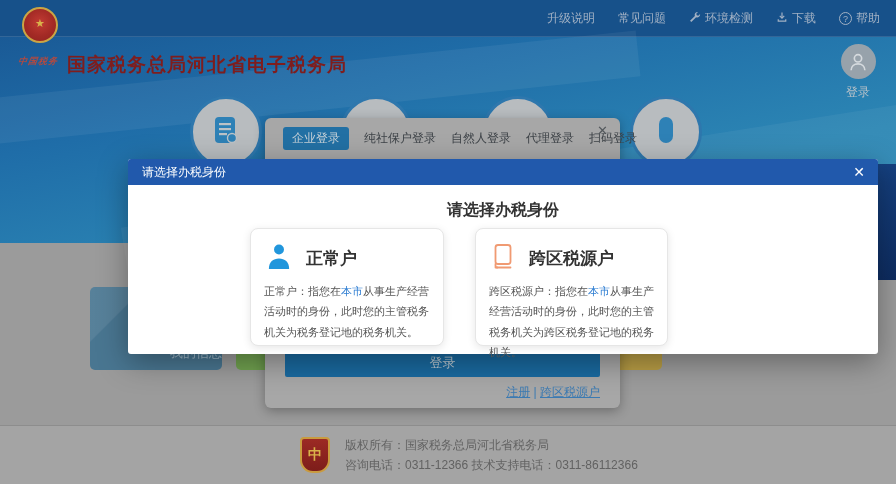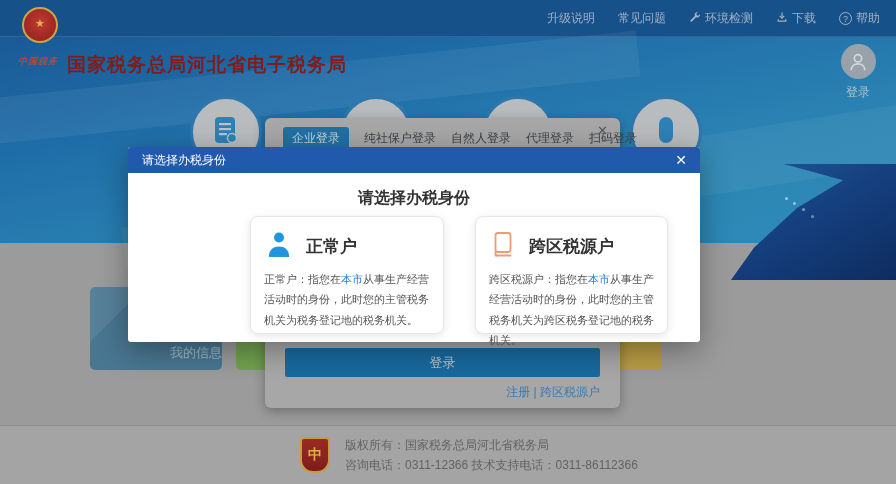--- a/index.html
+++ b/index.html
@@ -47,21 +47,21 @@
   
   .login-panel { position:absolute; left:265px; top:118px; width:355px; height:290px; background:#a7a7a7;
                  border-radius:6px; box-shadow:0 3px 12px rgba(0,0,0,0.3); z-index:3; }
   .panel-close { position:absolute; top:5px; right:12px; font-size:13px; color:#53585c; cursor:pointer; }
   .tab-row { position:absolute; left:18px; top:9px; right:34px; display:flex; gap:15px; align-items:center; font-size:12px; color:#3e4348; white-space:nowrap; }
   .tab { cursor:pointer; }
   .tab.active { background:#2270a4; color:#c6d1d8; padding:3px 9px; border-radius:3px; }
   .login-btn { position:absolute; left:20px; right:20px; top:230px; height:29px; background:#19699f; color:#bcc9d1;
                font-size:13px; text-align:center; line-height:29px; border-radius:2px; cursor:pointer; }
   .panel-links { position:absolute; right:20px; top:266px; font-size:12px; color:#3b7ab2; }
-  .panel-links span { cursor:pointer; }
+  .panel-links span { cursor:pointer;text-decoration:underline; }
 
   
   .svc { position:absolute; top:287px; height:83px; border-radius:5px; z-index:1;
          background-image:linear-gradient(135deg,rgba(255,255,255,0.08) 25%,transparent 26%); }
   .svc-label { position:absolute; left:0; right:0; bottom:8px; text-align:right; font-size:13px; }
   .svc-blue   { left:90px;  width:132px; background-color:#497691; }
   .svc-blue .svc-label { color:rgba(225,238,245,0.55); }
   .svc-green  { left:236px; width:132px; background-color:#70a14f; }
   .svc-yellow { left:530px; width:132px; background-color:#b89d45; }
   .svc-orange { left:678px; width:130px; background-color:#c07d61; }
@@ -69,21 +69,21 @@
 
   
   .footer { position:absolute; left:0; top:425px; width:896px; height:59px; background:#a4a4a4; border-top:1px solid #8d8d8d; }
   .f-badge { position:absolute; left:300px; top:11px; width:30px; height:36px;
              background:linear-gradient(#9c2a24,#7d1d1a); border:2px solid #c99b3f;
              border-radius:4px 4px 13px 13px; display:flex; align-items:center; justify-content:center;
              color:#d9b24a; font-size:14px; font-weight:bold; }
   .f-text { position:absolute; left:345px; top:9px; font-size:12px; color:#626262; line-height:20px; }
 
   
-  .modal { position:absolute; left:128px; top:147px; width:572px; height:195px; background:#fff; border-radius:3px;
+  .modal { position:absolute; left:128px; top:159px; width:750px; height:195px; background:#fff; border-radius:3px;
            box-shadow:0 8px 30px rgba(0,0,0,0.35); z-index:10; }
   .mhead { height:26px; background:#2159ac; border-radius:3px 3px 0 0; position:relative; }
   .mhead-title { position:absolute; left:14px; top:0; line-height:26px; font-size:12px; color:#fff; }
   .mhead-close { position:absolute; right:13px; top:0; line-height:26px; font-size:14px; color:#fff; cursor:pointer; }
   .m-heading { margin-top:15px; text-align:center; font-size:16px; font-weight:bold; color:#333; }
   .opt-card { position:absolute; top:69px; height:118px; background:#fff; border:1px solid #e6e6e6; border-radius:8px;
               box-shadow:0 2px 8px rgba(0,0,0,0.10); padding:12px 13px; cursor:pointer; }
   .opt1 { left:122px; width:194px; }
   .opt2 { left:347px; width:193px; }
   .opt-head { display:flex; align-items:center; gap:14px; margin:2px 0 7px 2px; }

